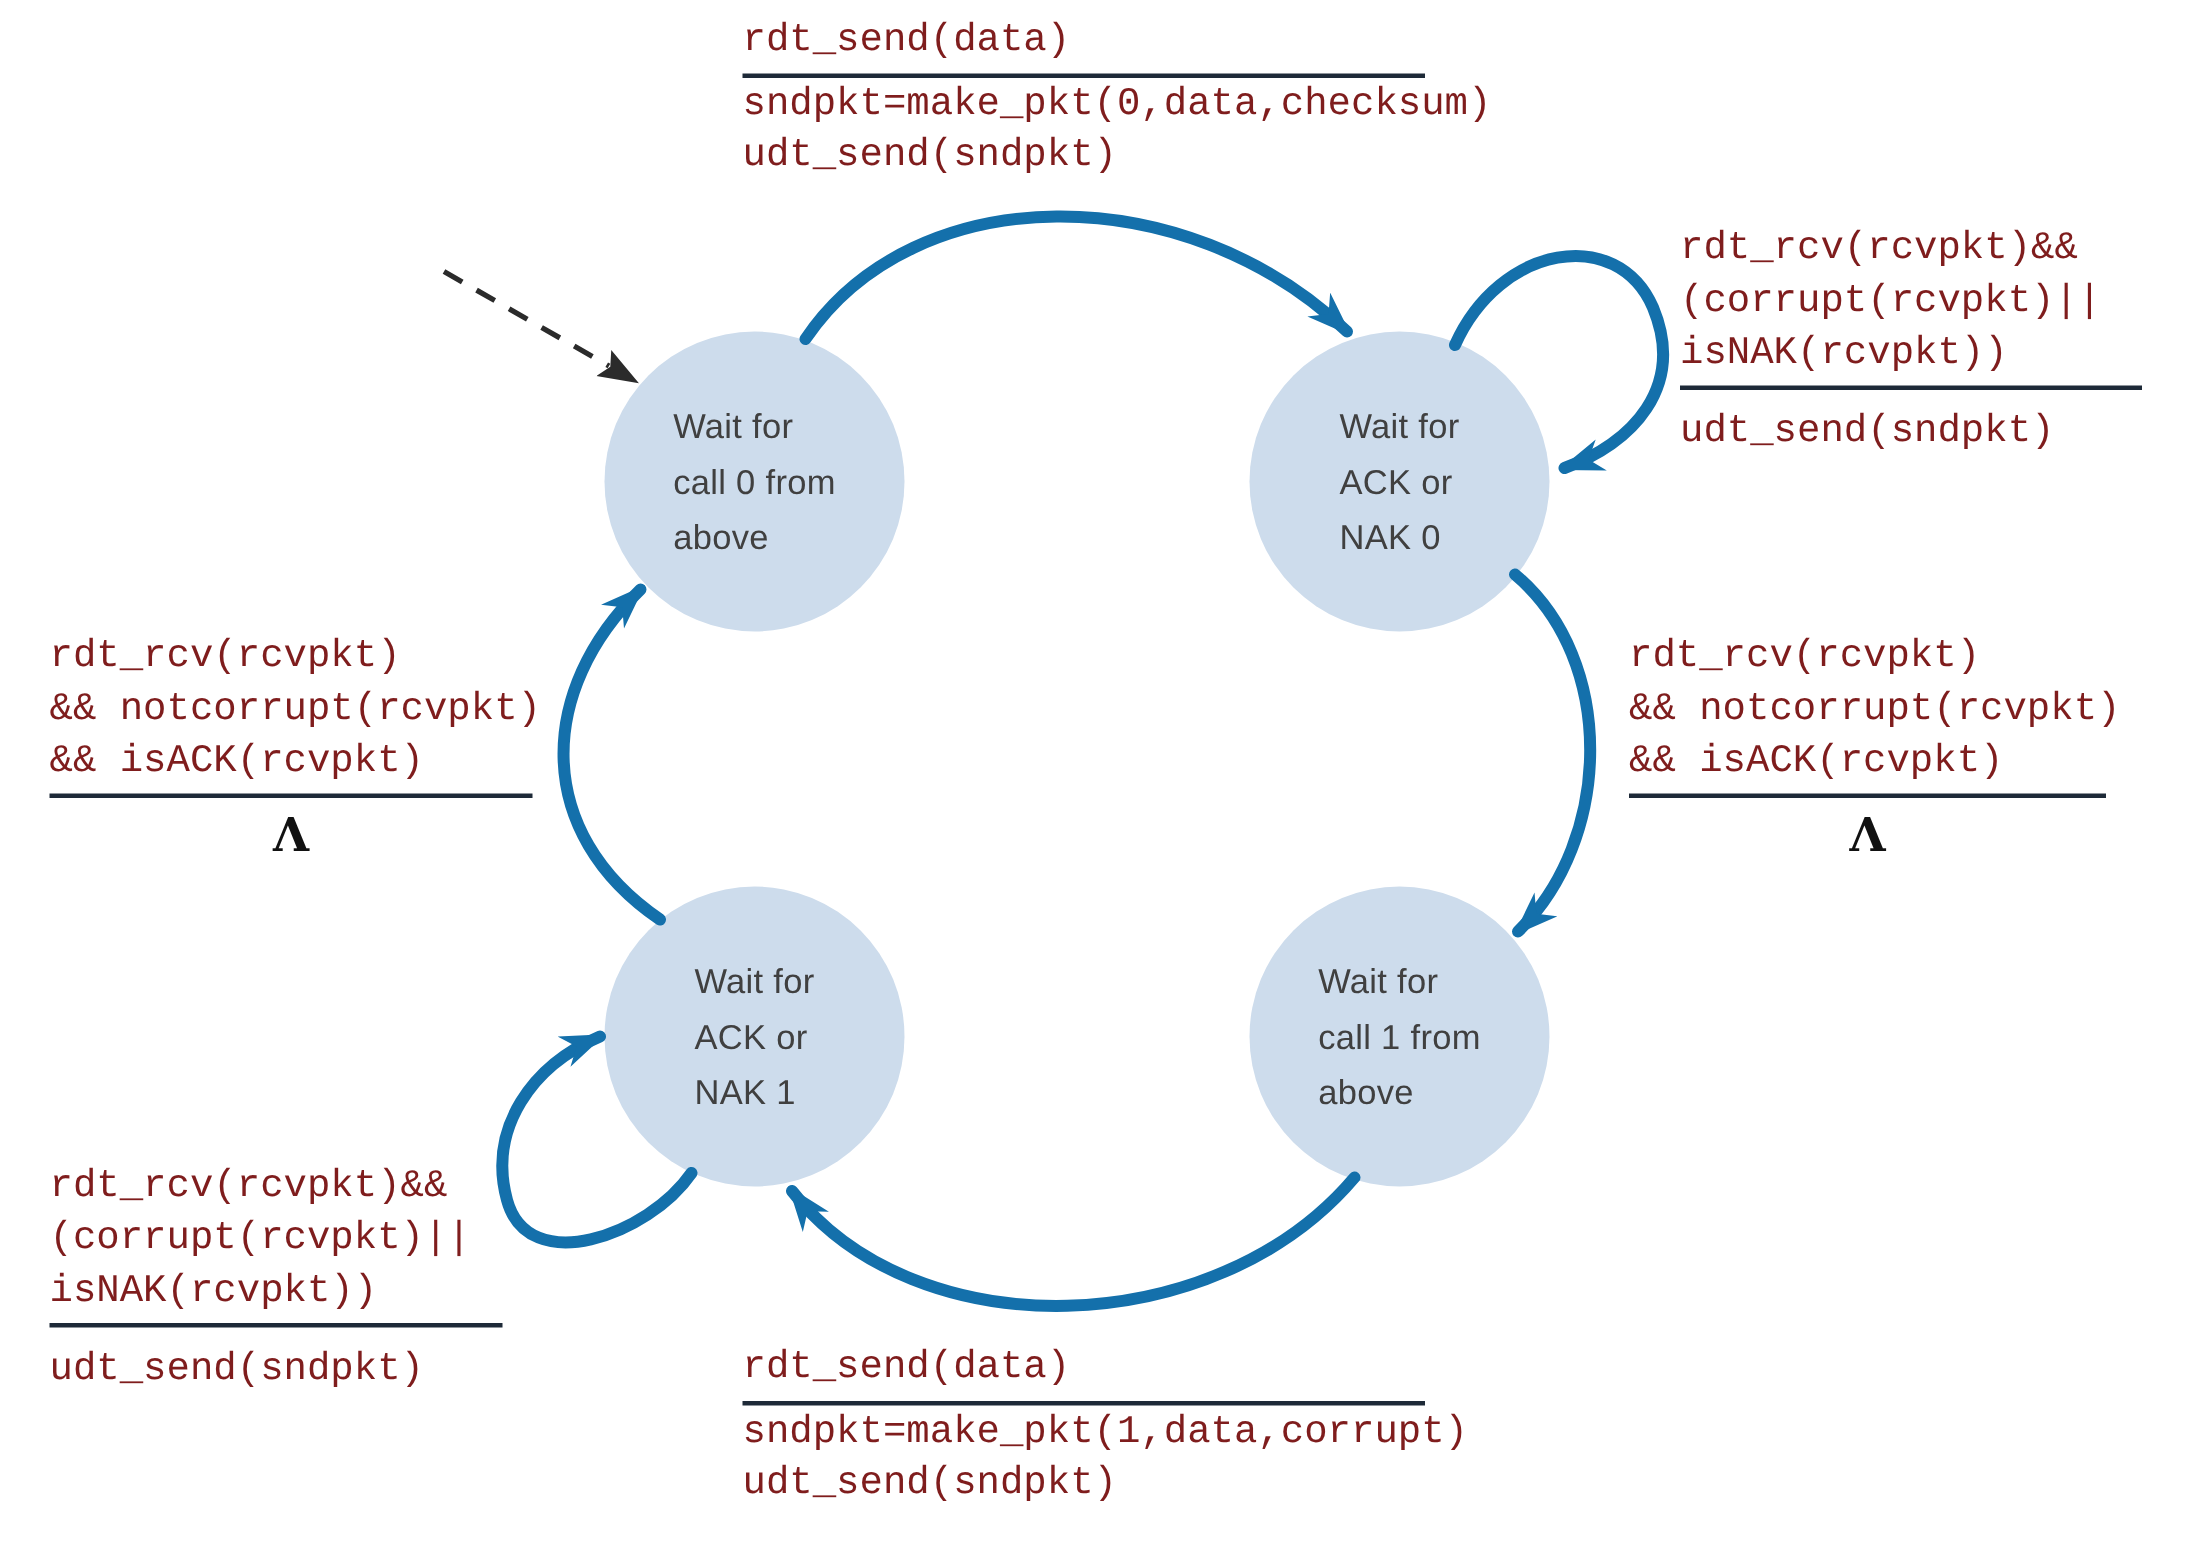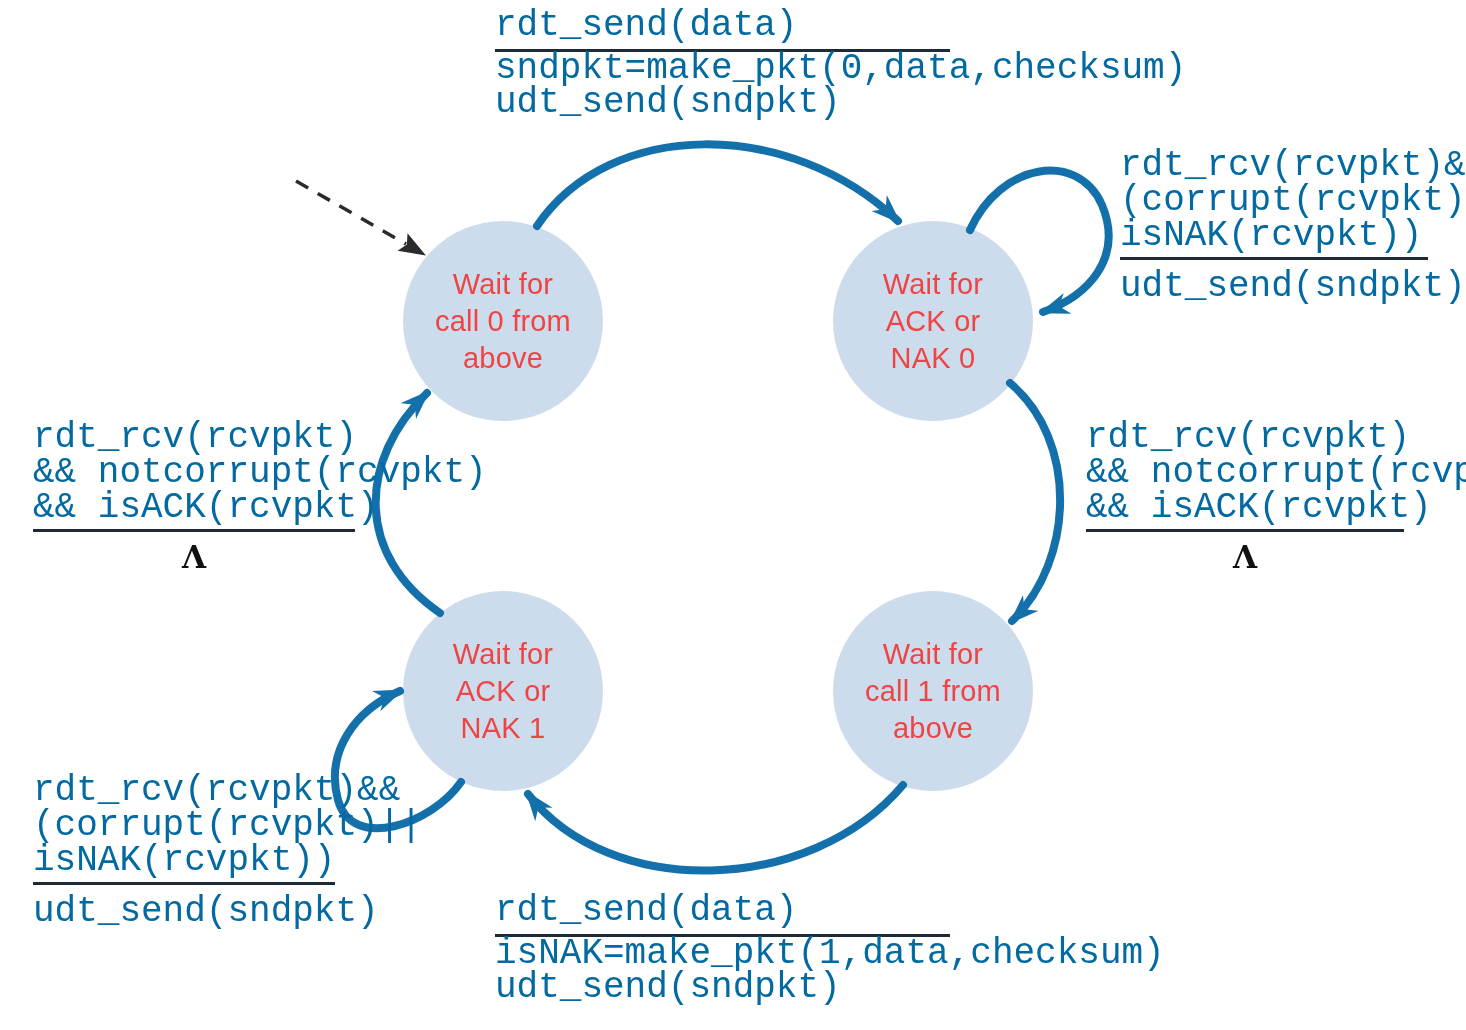--- a/index.html
+++ b/index.html
@@ -6,29 +6,29 @@
   .stage {
     position:relative; width:1466px; height:1030px;
     background:#ffffff; overflow:hidden;
     font-family:"Liberation Sans","DejaVu Sans",sans-serif;
   }
   .stage svg { position:absolute; left:0; top:0; }
 
   .state-text {
     position:absolute; width:200px; height:130px;
     display:flex; align-items:center; justify-content:center;
-    text-align:center; white-space:pre-line;
-    font-size:29px; line-height:37px; font-weight:500;
-    color:#ef4444; letter-spacing:0.2px;
+    white-space:pre-line;
+    font-size:23px; line-height:37px; font-weight:500;
+    color:#404040; letter-spacing:0.2px;
   }
 
   .t-label { position:absolute; }
   .code {
     font-family:"Liberation Mono","DejaVu Sans Mono",monospace;
-    font-size:36px; color:#0369a1; white-space:pre;
+    font-size:26px; color:#7f1d1d; white-space:pre;
   }
   .event { line-height:35px; }
   .event.single { line-height:36px; }
   .rule { height:0; border-top:3px solid #1e2a38; }
   .action { line-height:34px; }
   .lambda {
     font-family:"DejaVu Serif","Liberation Serif",serif;
     font-size:31px; font-weight:bold; color:#111111;
     text-align:center; margin-top:8px; line-height:34px;
   }
@@ -116,17 +116,17 @@
     <div class="code event">rdt_rcv(rcvpkt)&amp;&amp;
 (corrupt(rcvpkt)||
 isNAK(rcvpkt))</div>
     <div class="rule" style="margin-top:4px;"></div>
     <div class="code action" style="margin-top:10px;">udt_send(sndpkt)</div>
   </div>
 
   <div class="t-label" style="left:495px; top:893px; width:455px;">
     <div class="code event single">rdt_send(data)</div>
     <div class="rule" style="margin-top:5px;"></div>
-    <div class="code action">isNAK=make_pkt(1,data,checksum)
+    <div class="code action">sndpkt=make_pkt(1,data,corrupt)
 udt_send(sndpkt)</div>
   </div>
 
 </div>
 
 </body></html>

